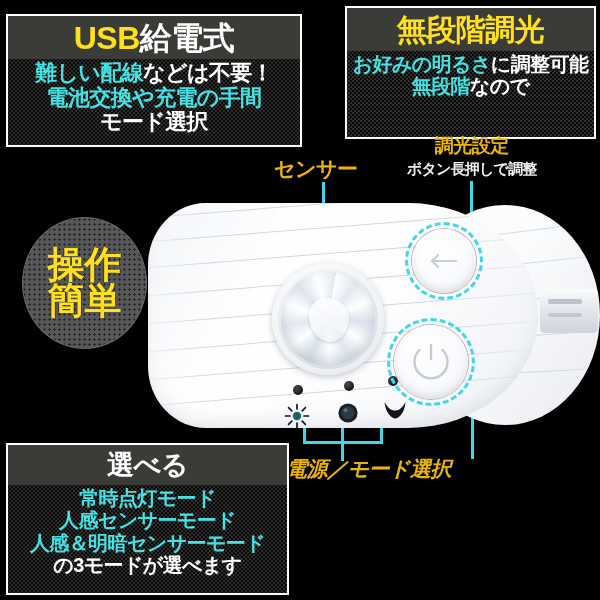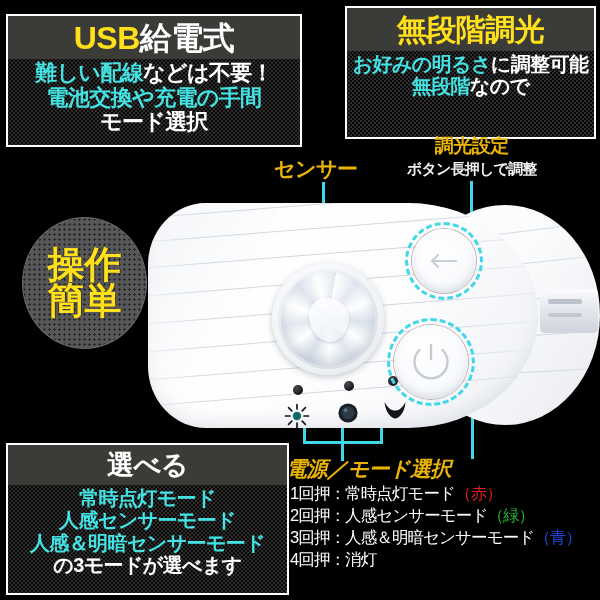--- a/index.html
+++ b/index.html
@@ -267,26 +267,20 @@
   </div>
 
   <div class="lead lead-v" style="left:303px; top:404px; height:40px;"></div>
   <div class="lead lead-v" style="left:341px; top:401px; height:43px;"></div>
   <div class="lead lead-v" style="left:380px; top:398px; height:46px;"></div>
   <div class="lead lead-h" style="left:303px; top:441px; width:80px;"></div>
   <div class="lead lead-v" style="left:341px; top:441px; height:20px;"></div>
 
   <div class="lead lead-v" style="left:471px; top:401px; height:58px;"></div>
 
-  <div id="press-list">
-    <div><span>1回押：</span><span>常時点灯モード</span><span class="red">（赤）</span></div>
-    <div><span>2回押：</span><span>人感センサーモード</span><span class="green">（緑）</span></div>
-    <div><span>3回押：</span><span>人感＆明暗センサーモード</span><span class="blue">（青）</span></div>
-    <div><span>4回押：</span><span>消灯</span></div>
-  </div>
 
   <div id="device">
 
     <div id="dev-bulge">
       <div class="ridge2" style="top:28px;  transform:rotate(-7deg);"></div>
       <div class="ridge2" style="top:60px;  transform:rotate(-6deg);"></div>
       <div class="ridge2" style="top:96px;  transform:rotate(-5deg);"></div>
       <div class="ridge2" style="top:132px; transform:rotate(-4deg);"></div>
       <div class="ridge2" style="top:168px; transform:rotate(-3deg);"></div>
     </div>

